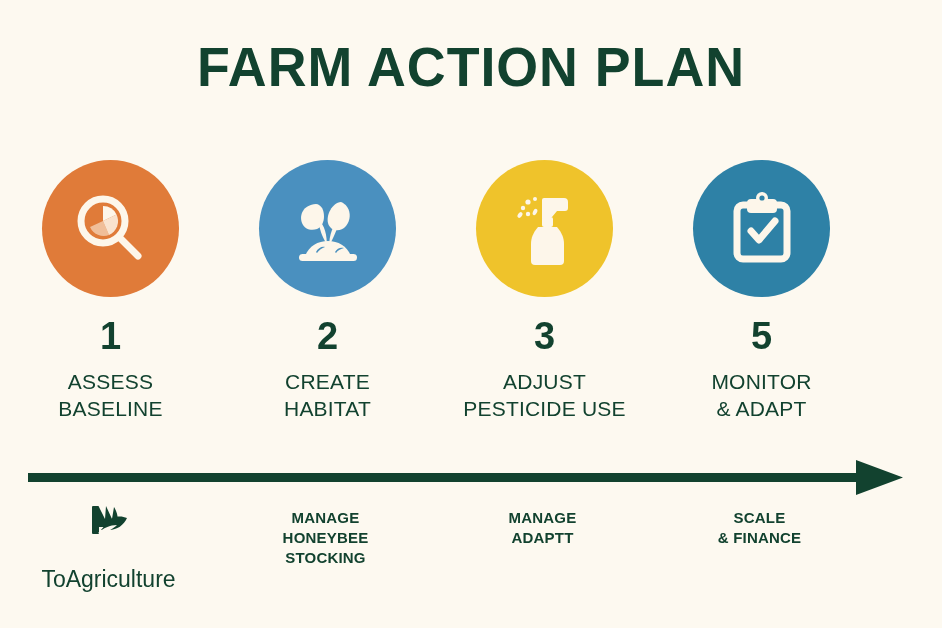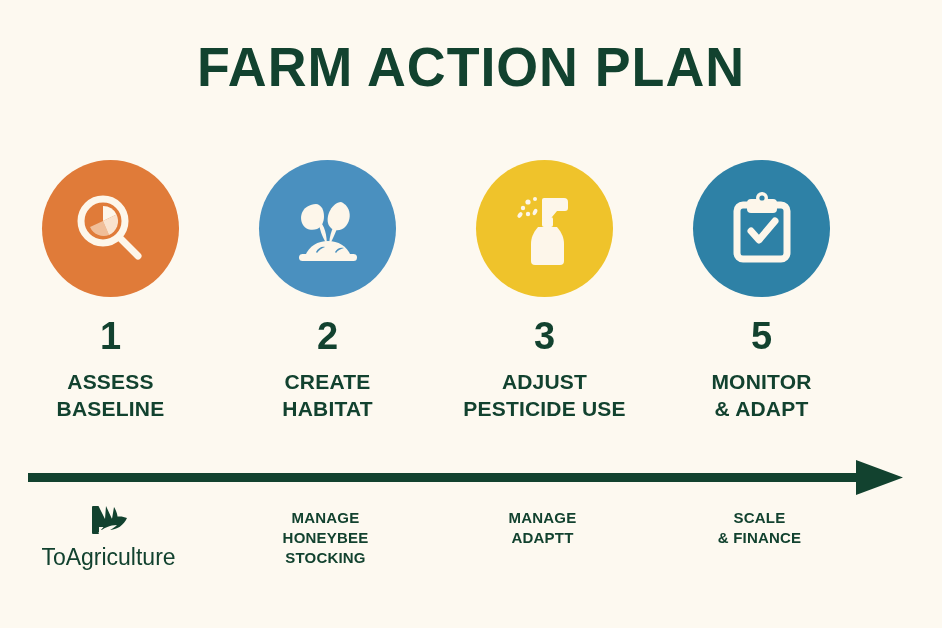--- a/index.html
+++ b/index.html
@@ -77,21 +77,21 @@
   .step-number {
     margin-top: 20px;
     font-size: 38px;
     font-weight: 700;
     color: #12422f;
     line-height: 1;
   }
   .step-label {
     margin-top: 13px;
     font-size: 21px;
-    font-weight: 700;
+    font-weight: 400;
     color: #12422f;
     text-align: center;
     line-height: 1.30;
     letter-spacing: 0.2px;
     white-space: pre-line;
   }
 
   
   .arrow-wrap {
     position: absolute;
@@ -131,21 +131,21 @@
 
   
   .logo {
     display: flex;
     flex-direction: column;
     align-items: center;
     margin-top: 2px;
   }
   .logo-mark { display: block; }
   .logo-text {
-    margin-top: 2px;
+    margin-top: 24px;
     font-size: 23px;
     font-weight: 400;
     color: #12422f;
     letter-spacing: 0px;
     line-height: 1;
   }
 </style>
 </head>
 <body>
 

